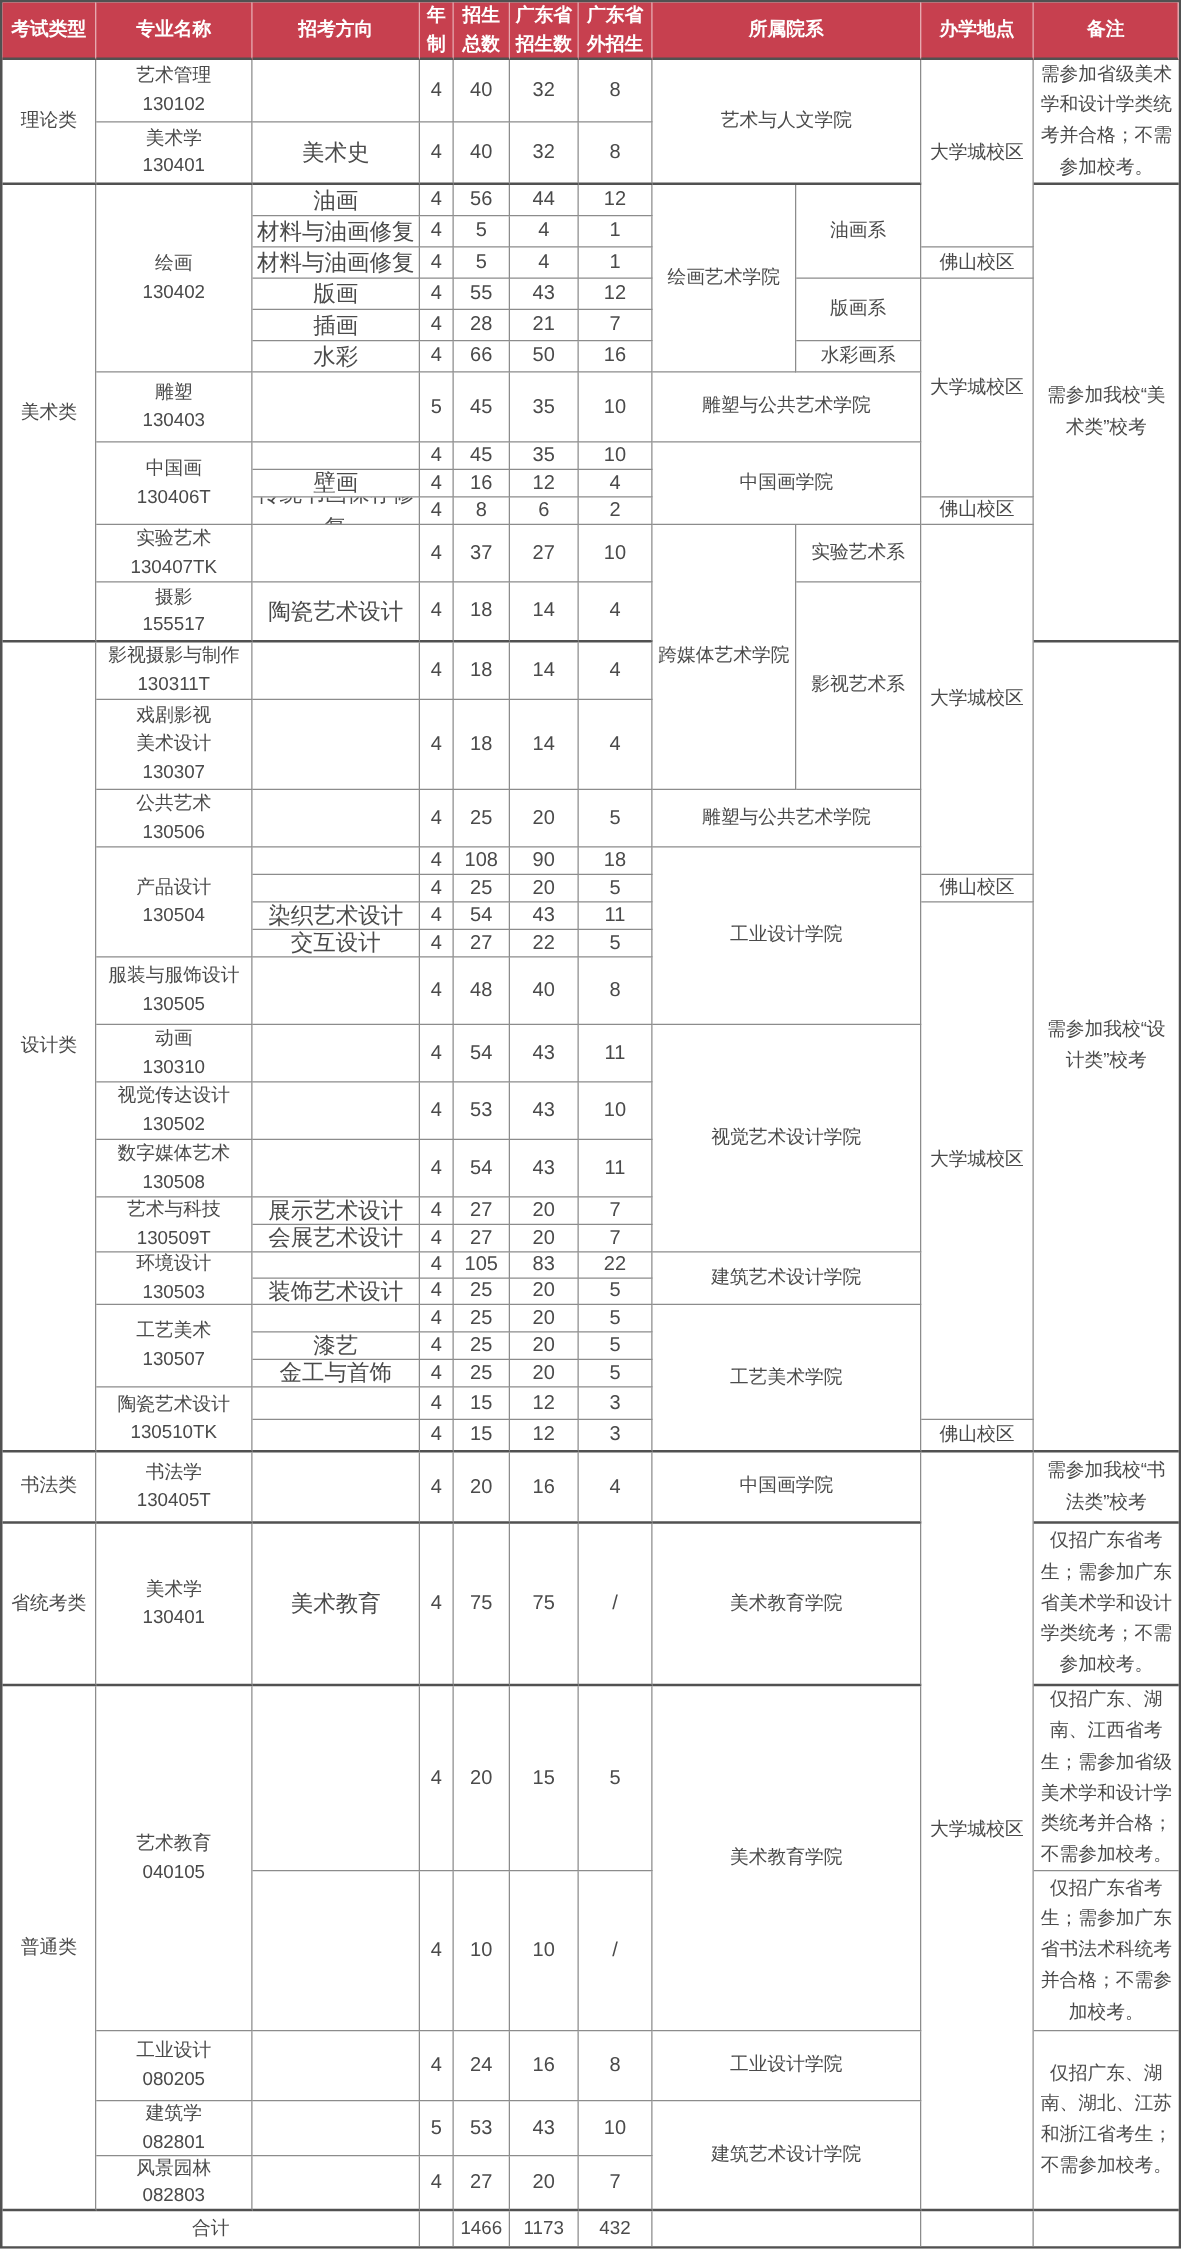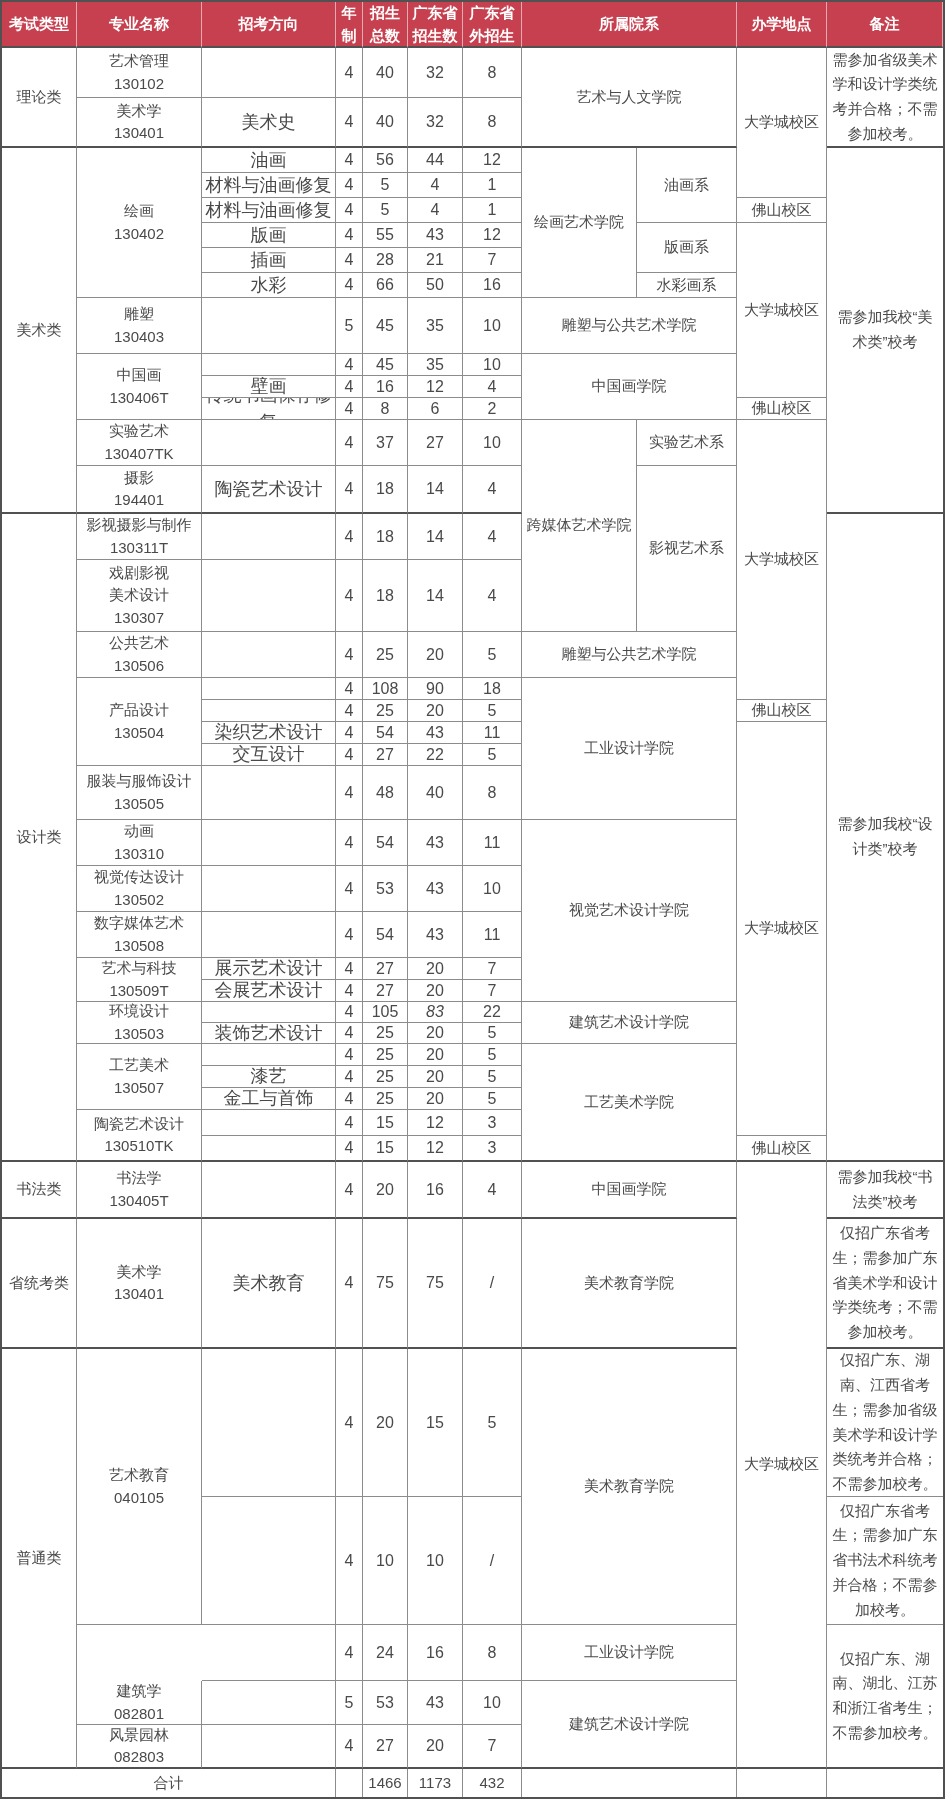--- a/index.html
+++ b/index.html
@@ -70,21 +70,21 @@
 130401</div>
     <div class="cell c-major" style="grid-area: 4 / 2 / span 6 / span 1;">绘画
 130402</div>
     <div class="cell c-major" style="grid-area: 10 / 2 / span 1 / span 1;">雕塑
 130403</div>
     <div class="cell c-major" style="grid-area: 11 / 2 / span 3 / span 1;">中国画
 130406T</div>
     <div class="cell c-major" style="grid-area: 14 / 2 / span 1 / span 1;">实验艺术
 130407TK</div>
     <div class="cell c-major sec" style="grid-area: 15 / 2 / span 1 / span 1;">摄影
-194401</div>
+155517</div>
     <div class="cell c-major" style="grid-area: 16 / 2 / span 1 / span 1;">影视摄影与制作
 130311T</div>
     <div class="cell c-major" style="grid-area: 17 / 2 / span 1 / span 1;">戏剧影视
 美术设计
 130307</div>
     <div class="cell c-major" style="grid-area: 18 / 2 / span 1 / span 1;">公共艺术
 130506</div>
     <div class="cell c-major" style="grid-area: 19 / 2 / span 4 / span 1;">产品设计
 130504</div>
     <div class="cell c-major" style="grid-area: 23 / 2 / span 1 / span 1;">服装与服饰设计
@@ -102,20 +102,22 @@
     <div class="cell c-major" style="grid-area: 31 / 2 / span 3 / span 1;">工艺美术
 130507</div>
     <div class="cell c-major sec" style="grid-area: 34 / 2 / span 2 / span 1;">陶瓷艺术设计
 130510TK</div>
     <div class="cell c-major sec" style="grid-area: 36 / 2 / span 1 / span 1;">书法学
 130405T</div>
     <div class="cell c-major sec" style="grid-area: 37 / 2 / span 1 / span 1;">美术学
 130401</div>
     <div class="cell c-major" style="grid-area: 38 / 2 / span 2 / span 1;">艺术教育
 040105</div>
+    <div class="cell c-major" style="grid-area: 40 / 2 / span 1 / span 1;">工业设计
+080205</div>
     <div class="cell c-major" style="grid-area: 41 / 2 / span 1 / span 1;">建筑学
 082801</div>
     <div class="cell c-major sec" style="grid-area: 42 / 2 / span 1 / span 1;">风景园林
 082803</div>
     <div class="cell c-direction" style="grid-area: 2 / 3 / span 1 / span 1;"></div>
     <div class="cell c-direction sec" style="grid-area: 3 / 3 / span 1 / span 1;">美术史</div>
     <div class="cell c-direction" style="grid-area: 4 / 3 / span 1 / span 1;">油画</div>
     <div class="cell c-direction" style="grid-area: 5 / 3 / span 1 / span 1;">材料与油画修复</div>
     <div class="cell c-direction" style="grid-area: 6 / 3 / span 1 / span 1;">材料与油画修复</div>
     <div class="cell c-direction" style="grid-area: 7 / 3 / span 1 / span 1;">版画</div>
@@ -256,21 +258,21 @@
     <div class="cell c-guangdong" style="grid-area: 19 / 6 / span 1 / span 1;">90</div>
     <div class="cell c-guangdong" style="grid-area: 20 / 6 / span 1 / span 1;">20</div>
     <div class="cell c-guangdong" style="grid-area: 21 / 6 / span 1 / span 1;">43</div>
     <div class="cell c-guangdong" style="grid-area: 22 / 6 / span 1 / span 1;">22</div>
     <div class="cell c-guangdong" style="grid-area: 23 / 6 / span 1 / span 1;">40</div>
     <div class="cell c-guangdong" style="grid-area: 24 / 6 / span 1 / span 1;">43</div>
     <div class="cell c-guangdong" style="grid-area: 25 / 6 / span 1 / span 1;">43</div>
     <div class="cell c-guangdong" style="grid-area: 26 / 6 / span 1 / span 1;">43</div>
     <div class="cell c-guangdong" style="grid-area: 27 / 6 / span 1 / span 1;">20</div>
     <div class="cell c-guangdong" style="grid-area: 28 / 6 / span 1 / span 1;">20</div>
-    <div class="cell c-guangdong" style="grid-area: 29 / 6 / span 1 / span 1; font-style: italic;">83</div>
+    <div class="cell c-guangdong" style="grid-area: 29 / 6 / span 1 / span 1;">83</div>
     <div class="cell c-guangdong" style="grid-area: 30 / 6 / span 1 / span 1;">20</div>
     <div class="cell c-guangdong" style="grid-area: 31 / 6 / span 1 / span 1;">20</div>
     <div class="cell c-guangdong" style="grid-area: 32 / 6 / span 1 / span 1;">20</div>
     <div class="cell c-guangdong" style="grid-area: 33 / 6 / span 1 / span 1;">20</div>
     <div class="cell c-guangdong" style="grid-area: 34 / 6 / span 1 / span 1;">12</div>
     <div class="cell c-guangdong sec" style="grid-area: 35 / 6 / span 1 / span 1;">12</div>
     <div class="cell c-guangdong sec" style="grid-area: 36 / 6 / span 1 / span 1;">16</div>
     <div class="cell c-guangdong sec" style="grid-area: 37 / 6 / span 1 / span 1;">75</div>
     <div class="cell c-guangdong" style="grid-area: 38 / 6 / span 1 / span 1;">15</div>
     <div class="cell c-guangdong" style="grid-area: 39 / 6 / span 1 / span 1;">10</div>

